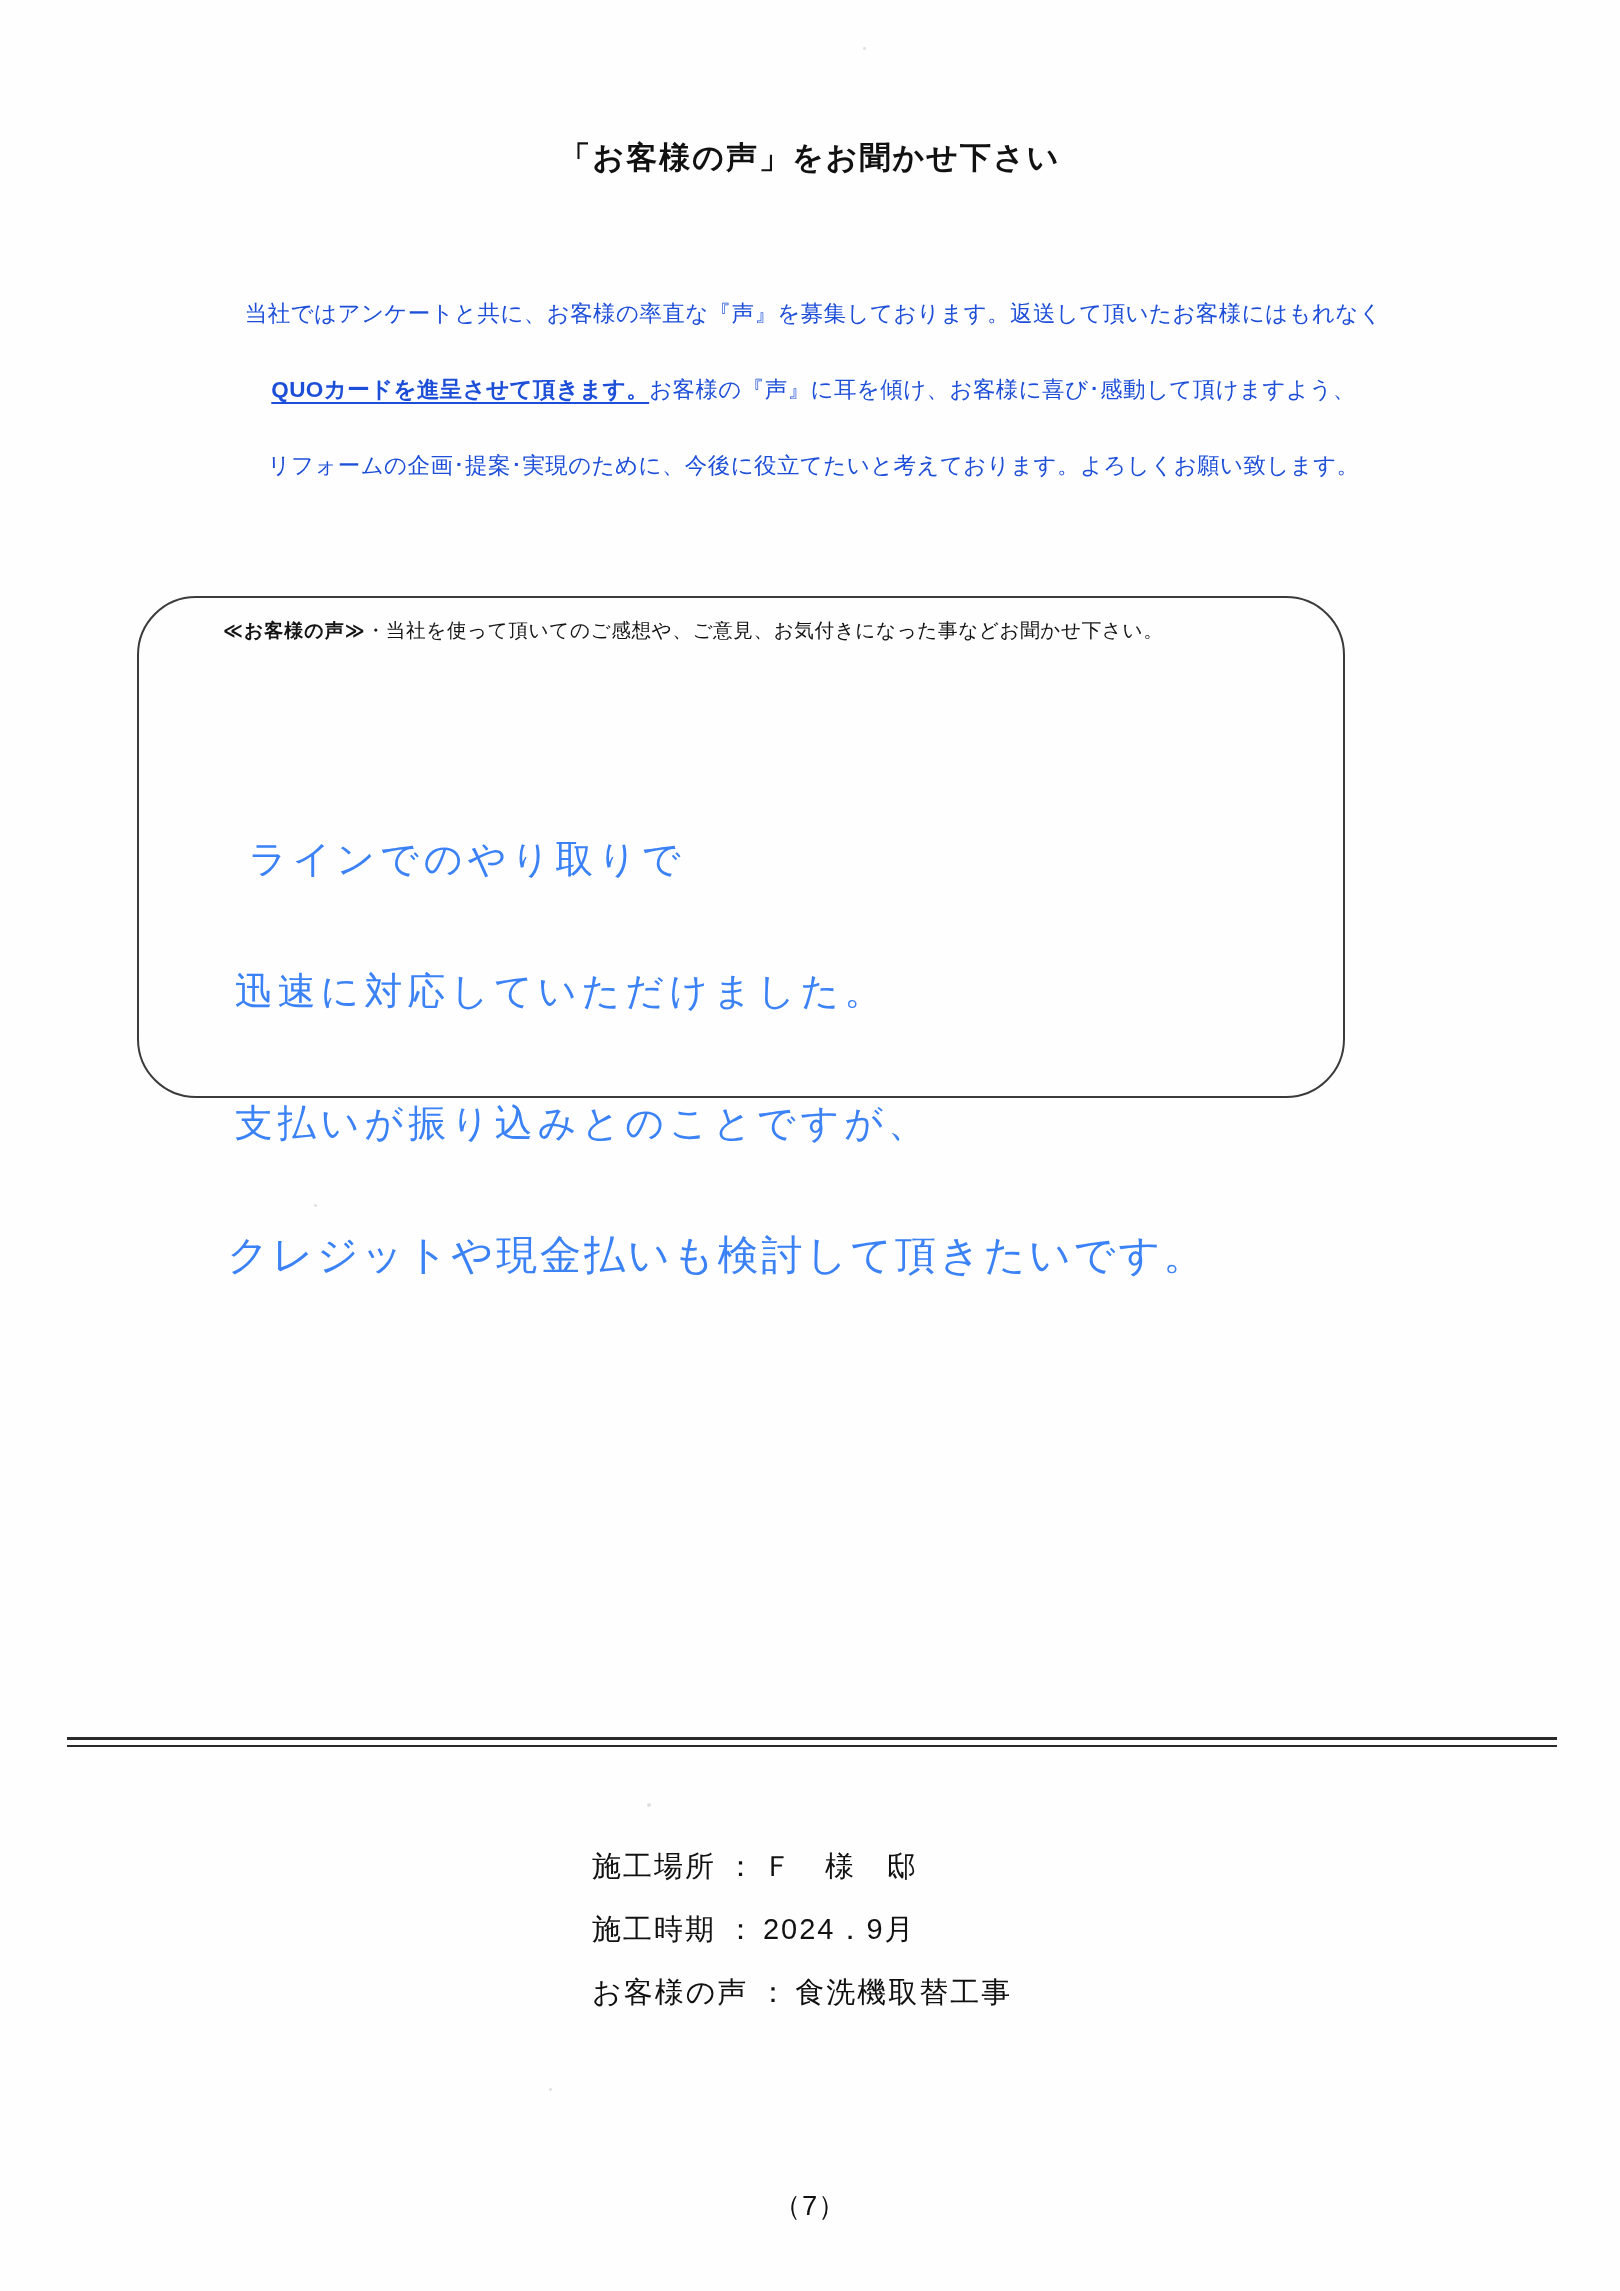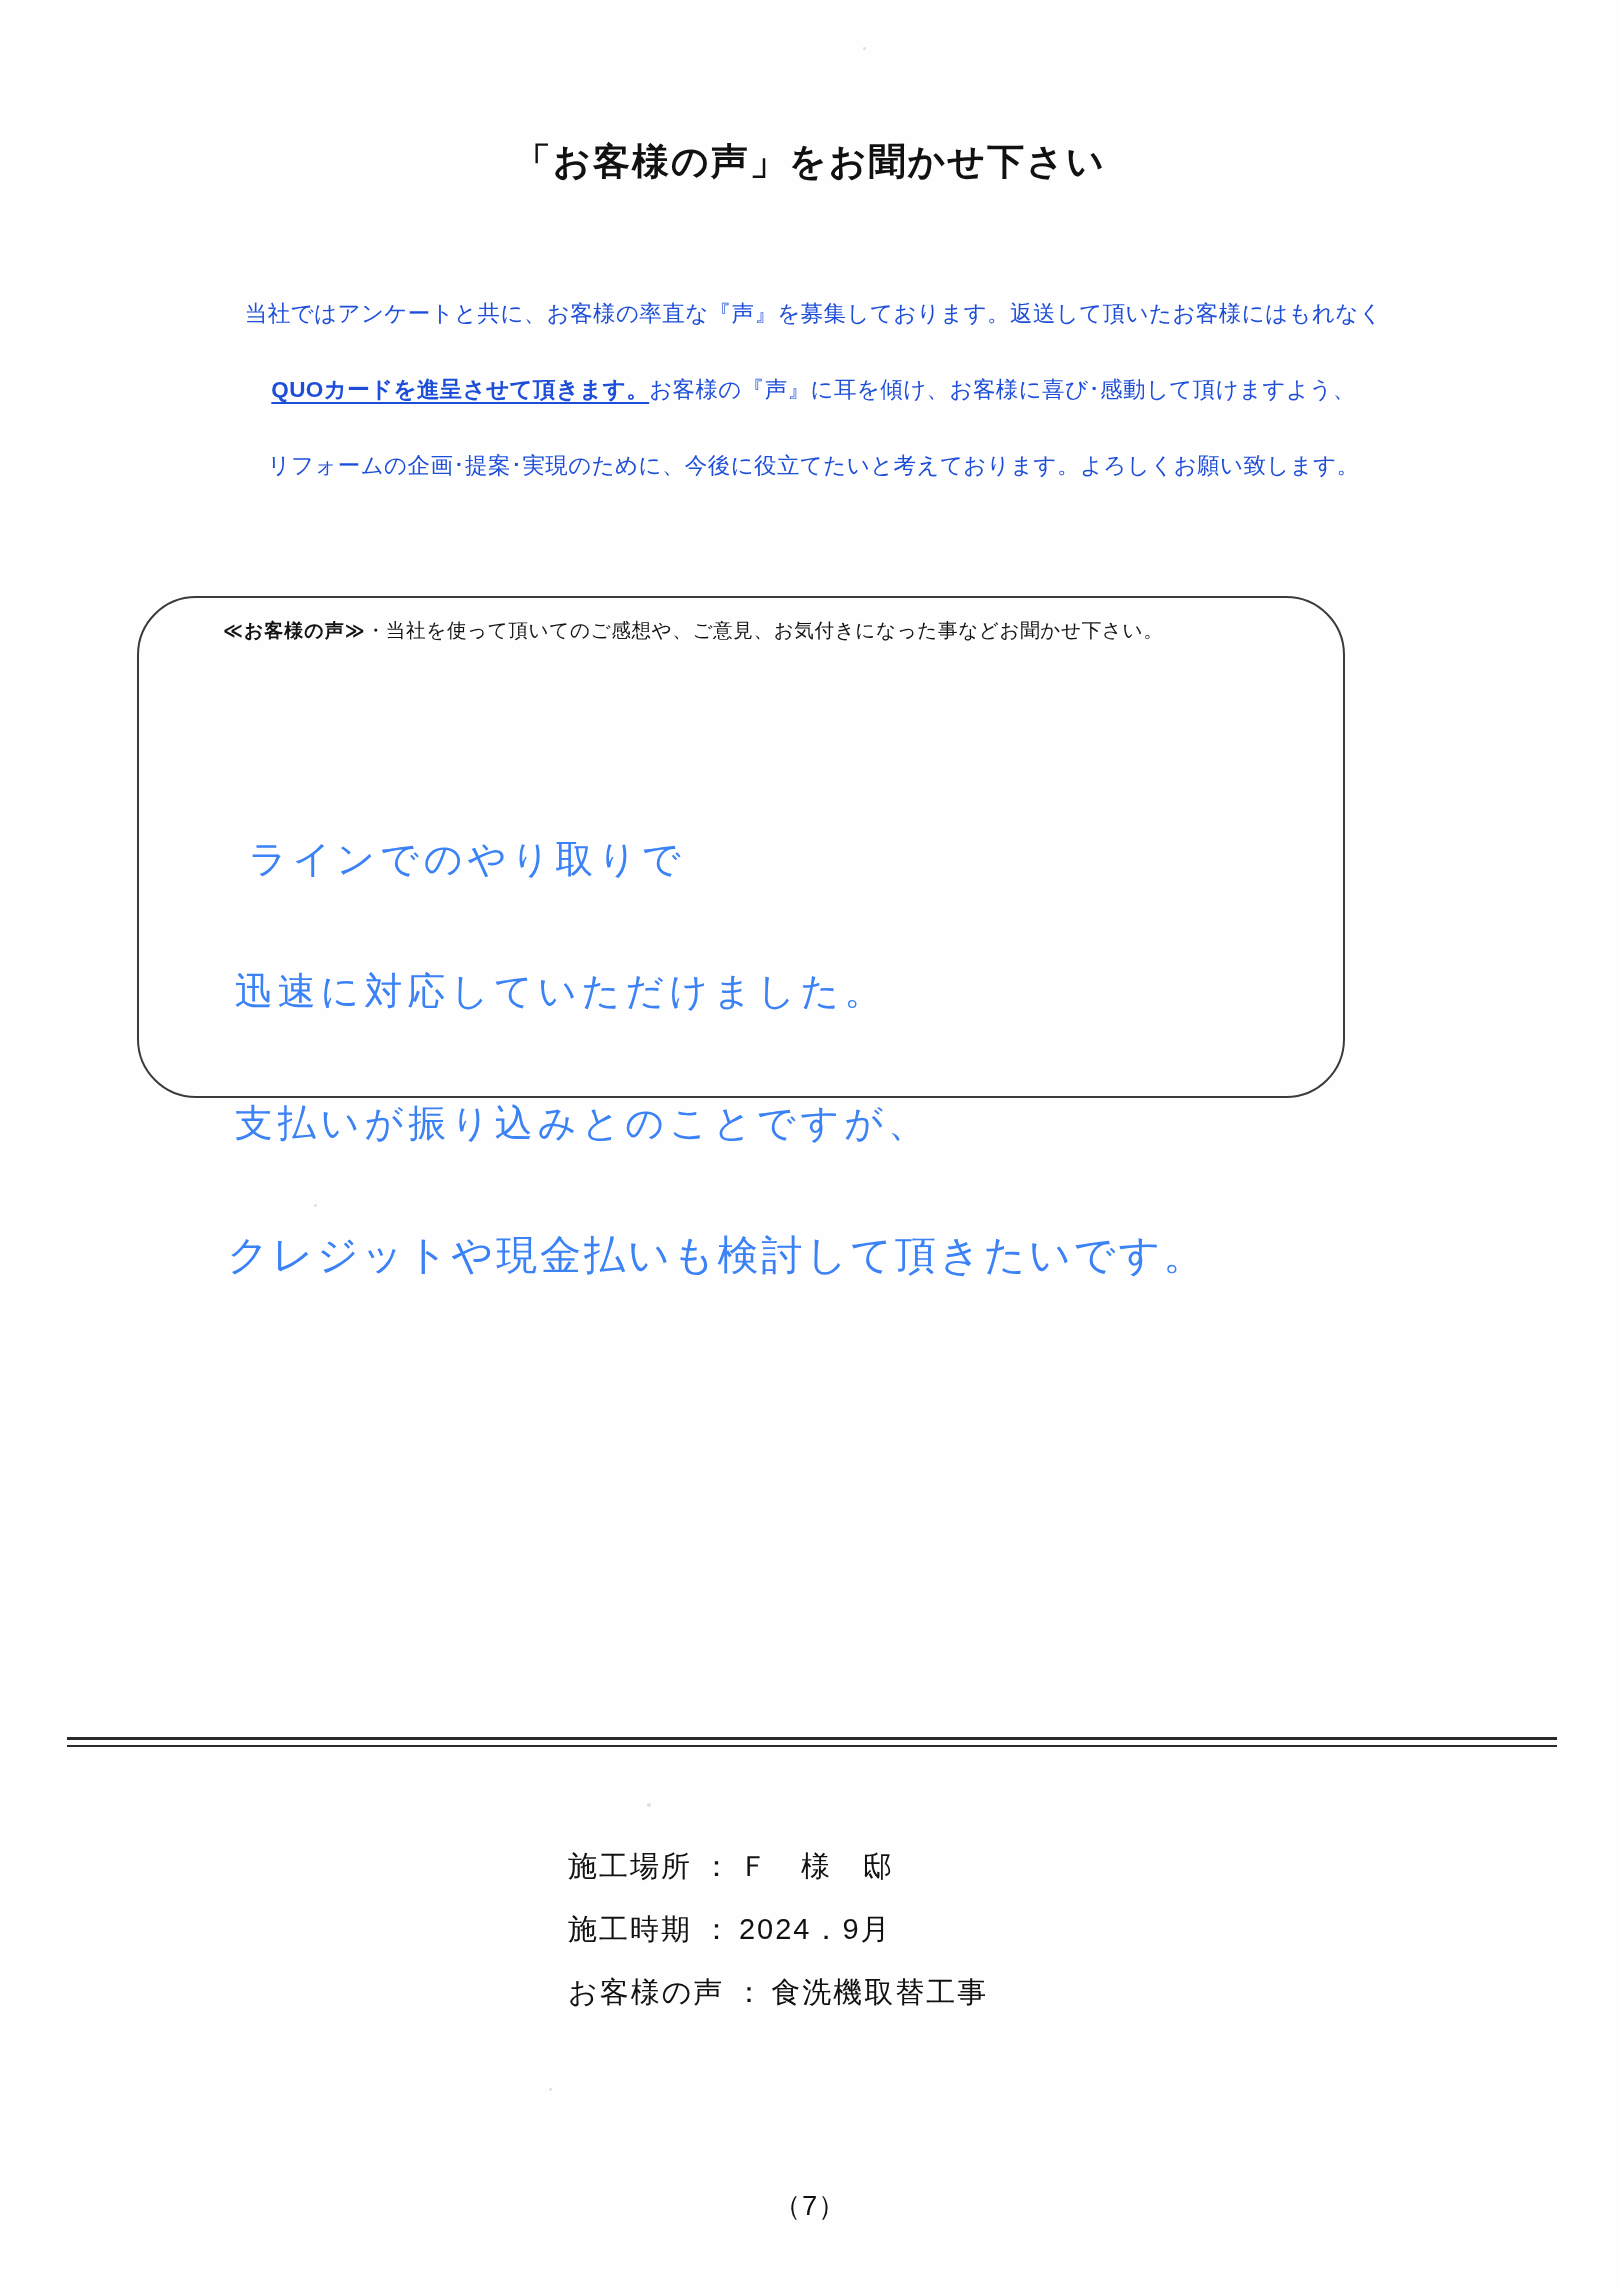--- a/index.html
+++ b/index.html
@@ -22,21 +22,21 @@
     background: #fefefe;
   }
 
   
   .doc-title {
     position: absolute;
     top: 137px;
     left: 0;
     width: 100%;
     text-align: center;
-    font-size: 37px;
+    font-size: 31px;
     font-weight: bold;
     letter-spacing: 2px;
     color: #111;
   }
 
   
   .intro {
     position: absolute;
     top: 276px;
     left: 147px;
@@ -131,21 +131,21 @@
   .info {
     position: absolute;
     top: 1835px;
     left: 568px;
     font-size: 29px;
     line-height: 63px;
     color: #111;
     letter-spacing: 2px;
   }
   .info .row { display: block; white-space: nowrap; }
-  .info .label { display: inline-block; }
+  .info .label { display: inline-block; margin-left: 24px; }
   .info .value { display: inline-block; padding-left: 5.9px; }
 
   
   .page-number {
     position: absolute;
     top: 2188px;
     left: 0;
     width: 100%;
     text-align: center;
     font-size: 27.4px;

